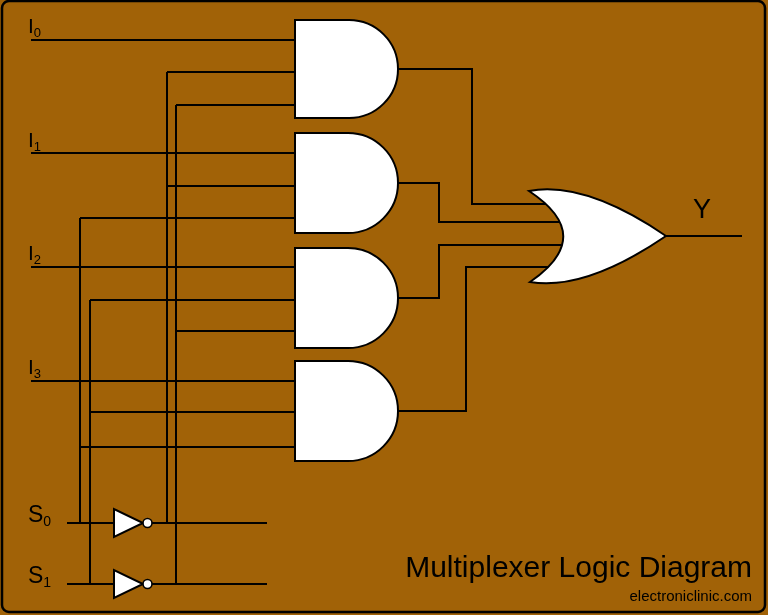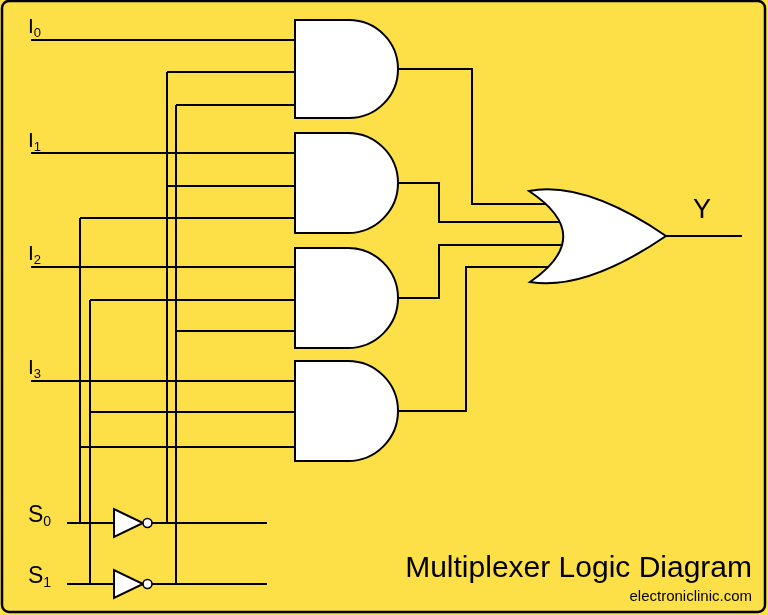--- a/index.html
+++ b/index.html
@@ -4,21 +4,21 @@
 <style>
   html, body {
     margin: 0;
     padding: 0;
     background: #ffffff;
   }
   .stage {
     position: relative;
     width: 768px;
     height: 615px;
-    background: #fde047;
+    background: #a16207;
     font-family: "Liberation Sans", sans-serif;
   }
   svg { display: block; }
   svg text {
     font-family: "Liberation Sans", sans-serif;
     fill: #000000;
   }
   .pin-label { font-size: 21px; }
   .pin-label .sub { font-size: 13px; }
   .sel-label { font-size: 23px; }

